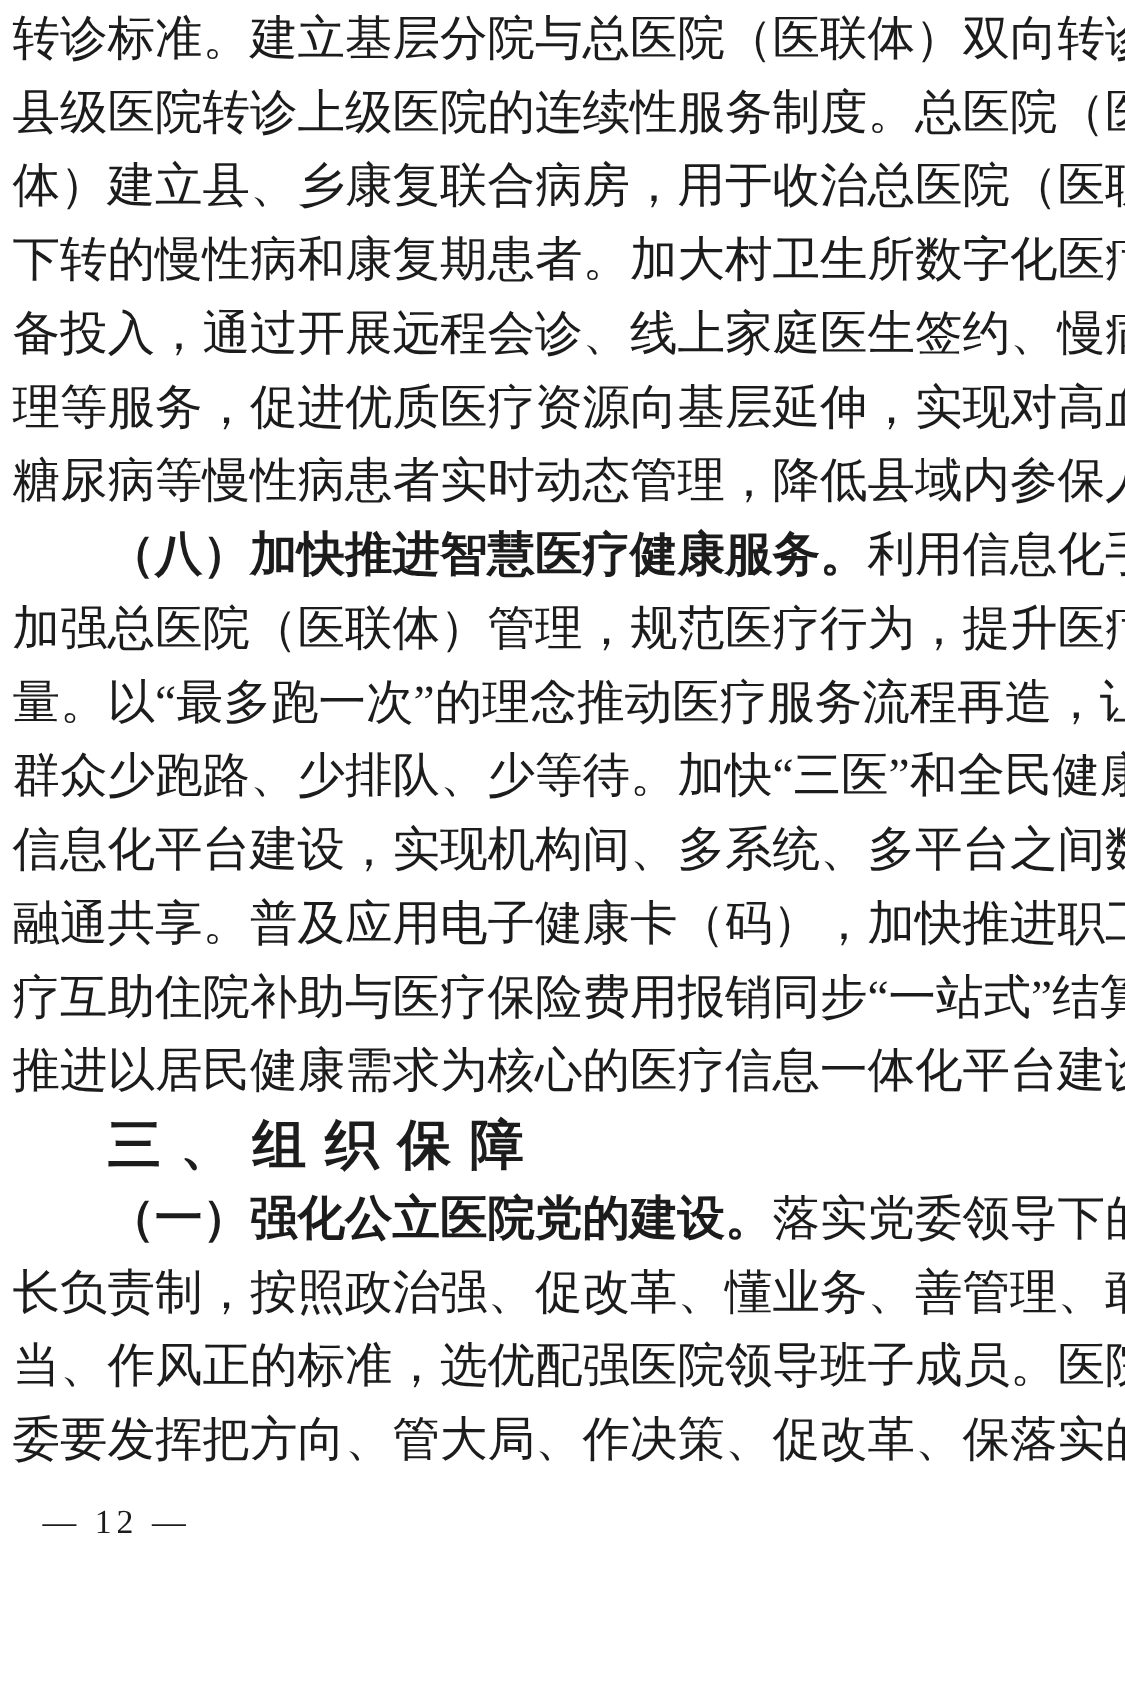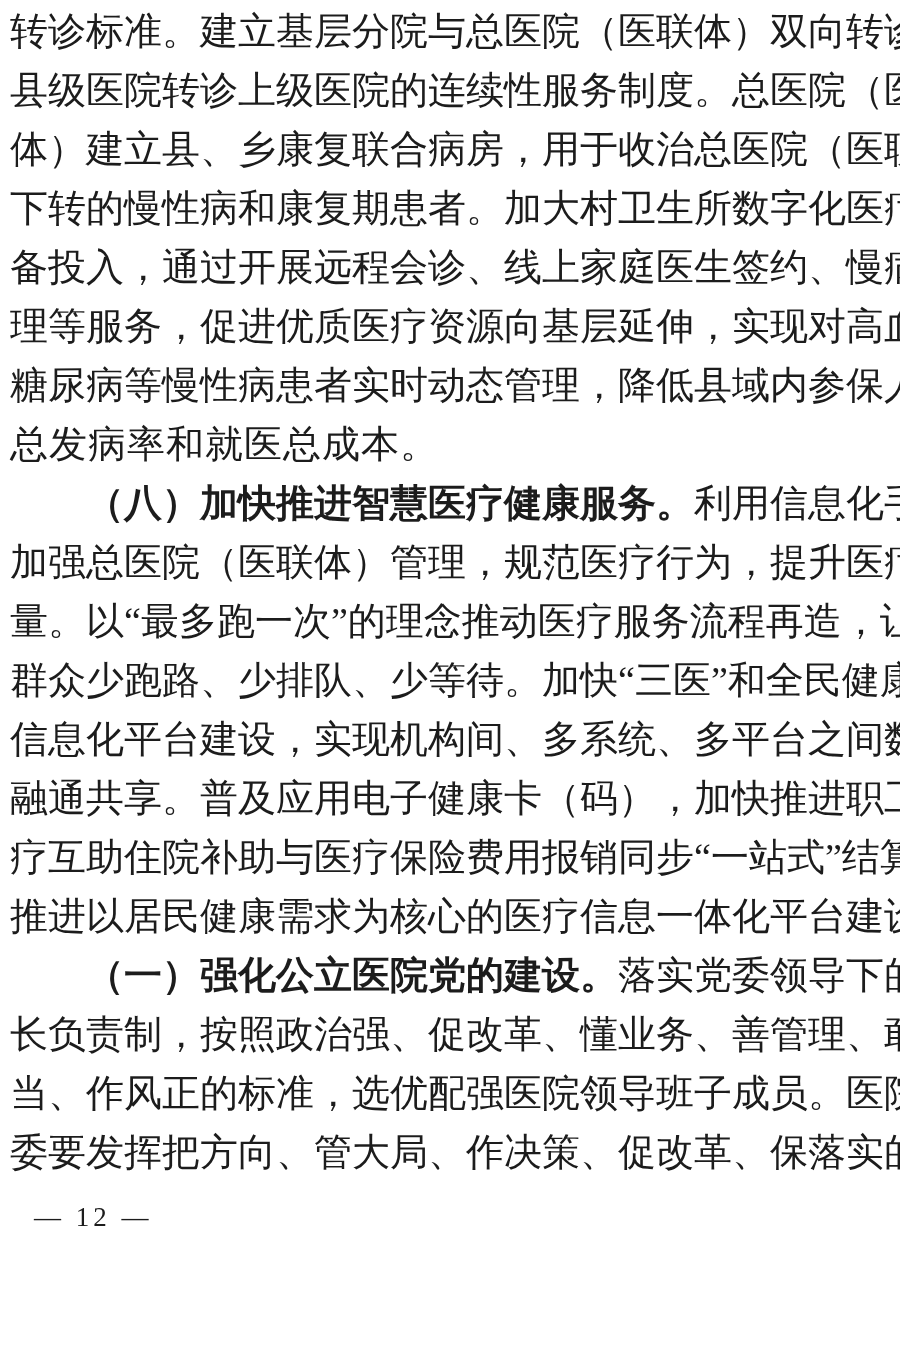--- a/index.html
+++ b/index.html
@@ -232,21 +232,20 @@
       <span>，</span>
       <span>降</span>
       <span>低</span>
       <span>县</span>
       <span>域</span>
       <span>内</span>
       <span>参</span>
       <span>保</span>
       <span>人</span>
     </div>
-  <div class="ln short">总发病率和就医总成本。</div>
 
   <div class="ln j ind">
       <span class="bold">（</span>
       <span class="bold">八</span>
       <span class="bold">）</span>
       <span class="bold">加</span>
       <span class="bold">快</span>
       <span class="bold">推</span>
       <span class="bold">进</span>
       <span class="bold">智</span>
@@ -444,20 +443,21 @@
       <span>息</span>
       <span>一</span>
       <span>体</span>
       <span>化</span>
       <span>平</span>
       <span>台</span>
       <span>建</span>
       <span>设</span>
     </div>
 
+  <div class="ln head">三、组织保障</div>
 
   <div class="ln j ind">
       <span class="bold">（</span>
       <span class="bold">一</span>
       <span class="bold">）</span>
       <span class="bold">强</span>
       <span class="bold">化</span>
       <span class="bold">公</span>
       <span class="bold">立</span>
       <span class="bold">医</span>

